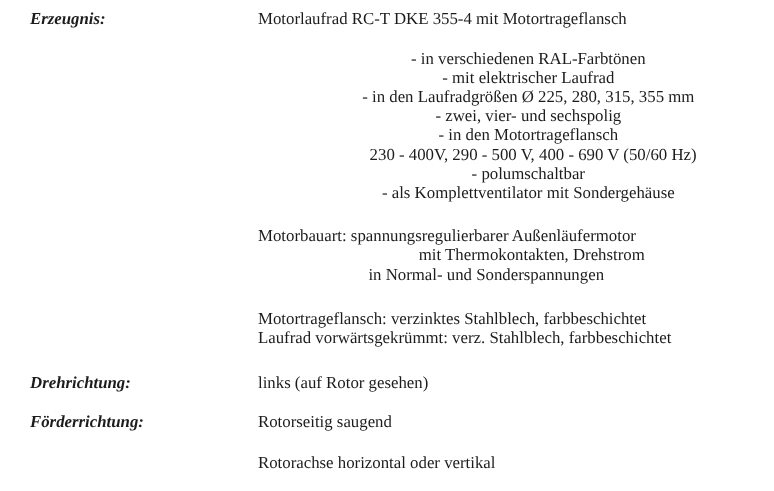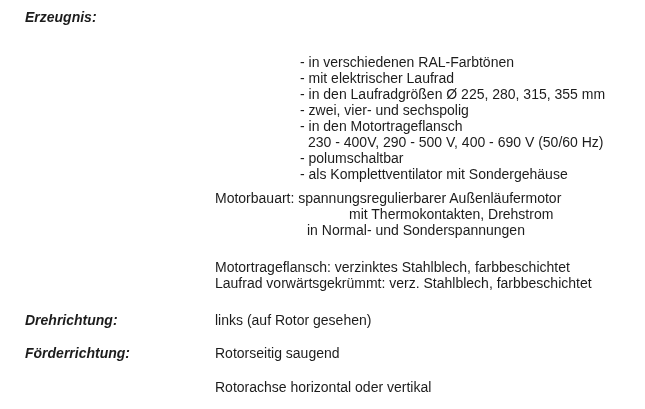--- a/index.html
+++ b/index.html
@@ -5,21 +5,21 @@
   html, body {
     margin: 0;
     padding: 0;
     background: #ffffff;
   }
   .doc {
     position: relative;
     width: 645px;
     height: 409px;
     background: #ffffff;
-    font-family: Liberation Sans, sans-serif;
+    font-family: Liberation Serif, serif;
     font-size: 14px;
     line-height: 16px;
     color: #1c1c1c;
     overflow: hidden;
   }
   .row {
     position: absolute;
     left: 0;
     width: 100%;
     height: 16px;
@@ -34,21 +34,22 @@
   }
   .content {
     position: absolute;
     left: 215px;
     top: 0;
     white-space: nowrap;
   }
   .bullets {
     position: absolute;
     left: 300px;
-    top: 54px;
+    top: 42px;
+    text-align: center;
   }
   .bullet {
     height: 16px;
     white-space: nowrap;
   }
   .bullet.cont {
     padding-left: 8px;
   }
   .abs-line {
     position: absolute;
@@ -61,20 +62,21 @@
   .mat-block { position: absolute; left: 215px; top: 259px; }
   .mat-line { height: 16px; white-space: nowrap; }
 </style>
 </head>
 <body>
 
 <div class="doc">
 
   <div class="row" style="top:9px">
     <span class="label">Erzeugnis:</span>
+    <span class="content">Motorlaufrad RC-T DKE 355-4 mit Motortrageflansch</span>
   </div>
 
 
   <div class="bullets">
     <div class="bullet">- in verschiedenen RAL-Farbtönen</div>
     <div class="bullet">- mit elektrischer Laufrad</div>
     <div class="bullet">- in den Laufradgrößen Ø 225, 280, 315, 355 mm</div>
     <div class="bullet">- zwei, vier- und sechspolig</div>
     <div class="bullet">- in den Motortrageflansch</div>
     <div class="bullet cont">230 - 400V, 290 - 500 V, 400 - 690 V (50/60 Hz)</div>

